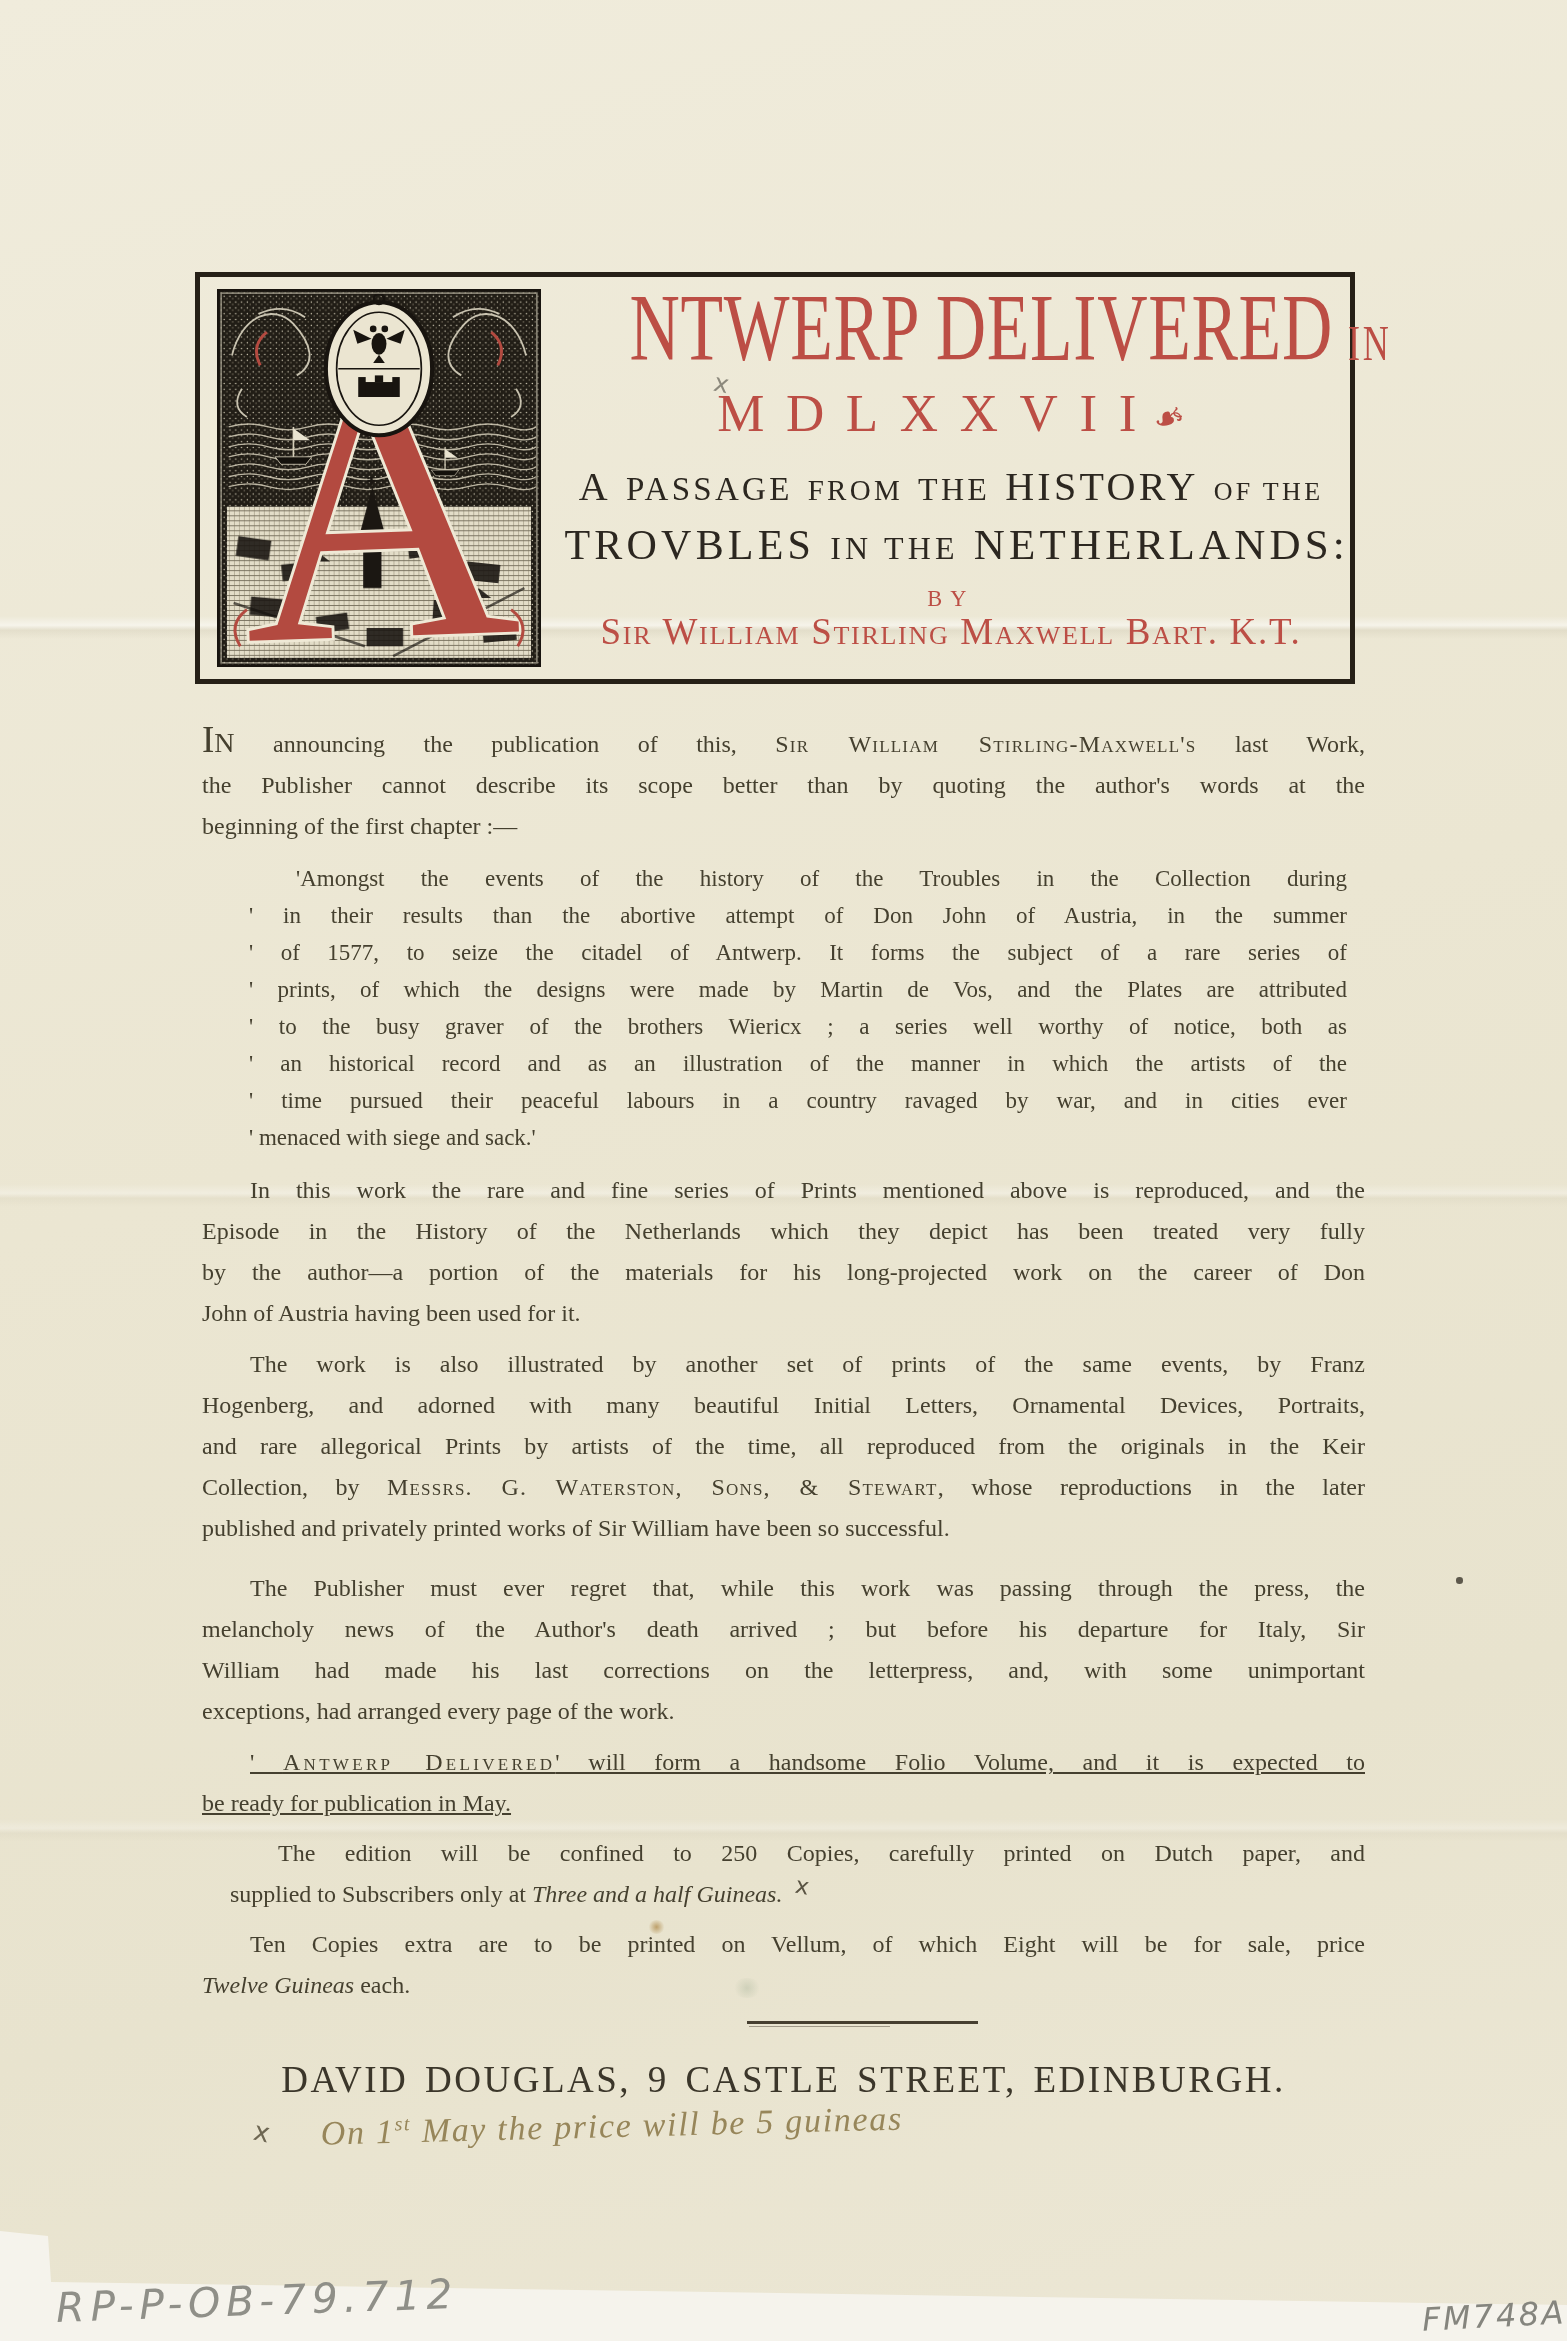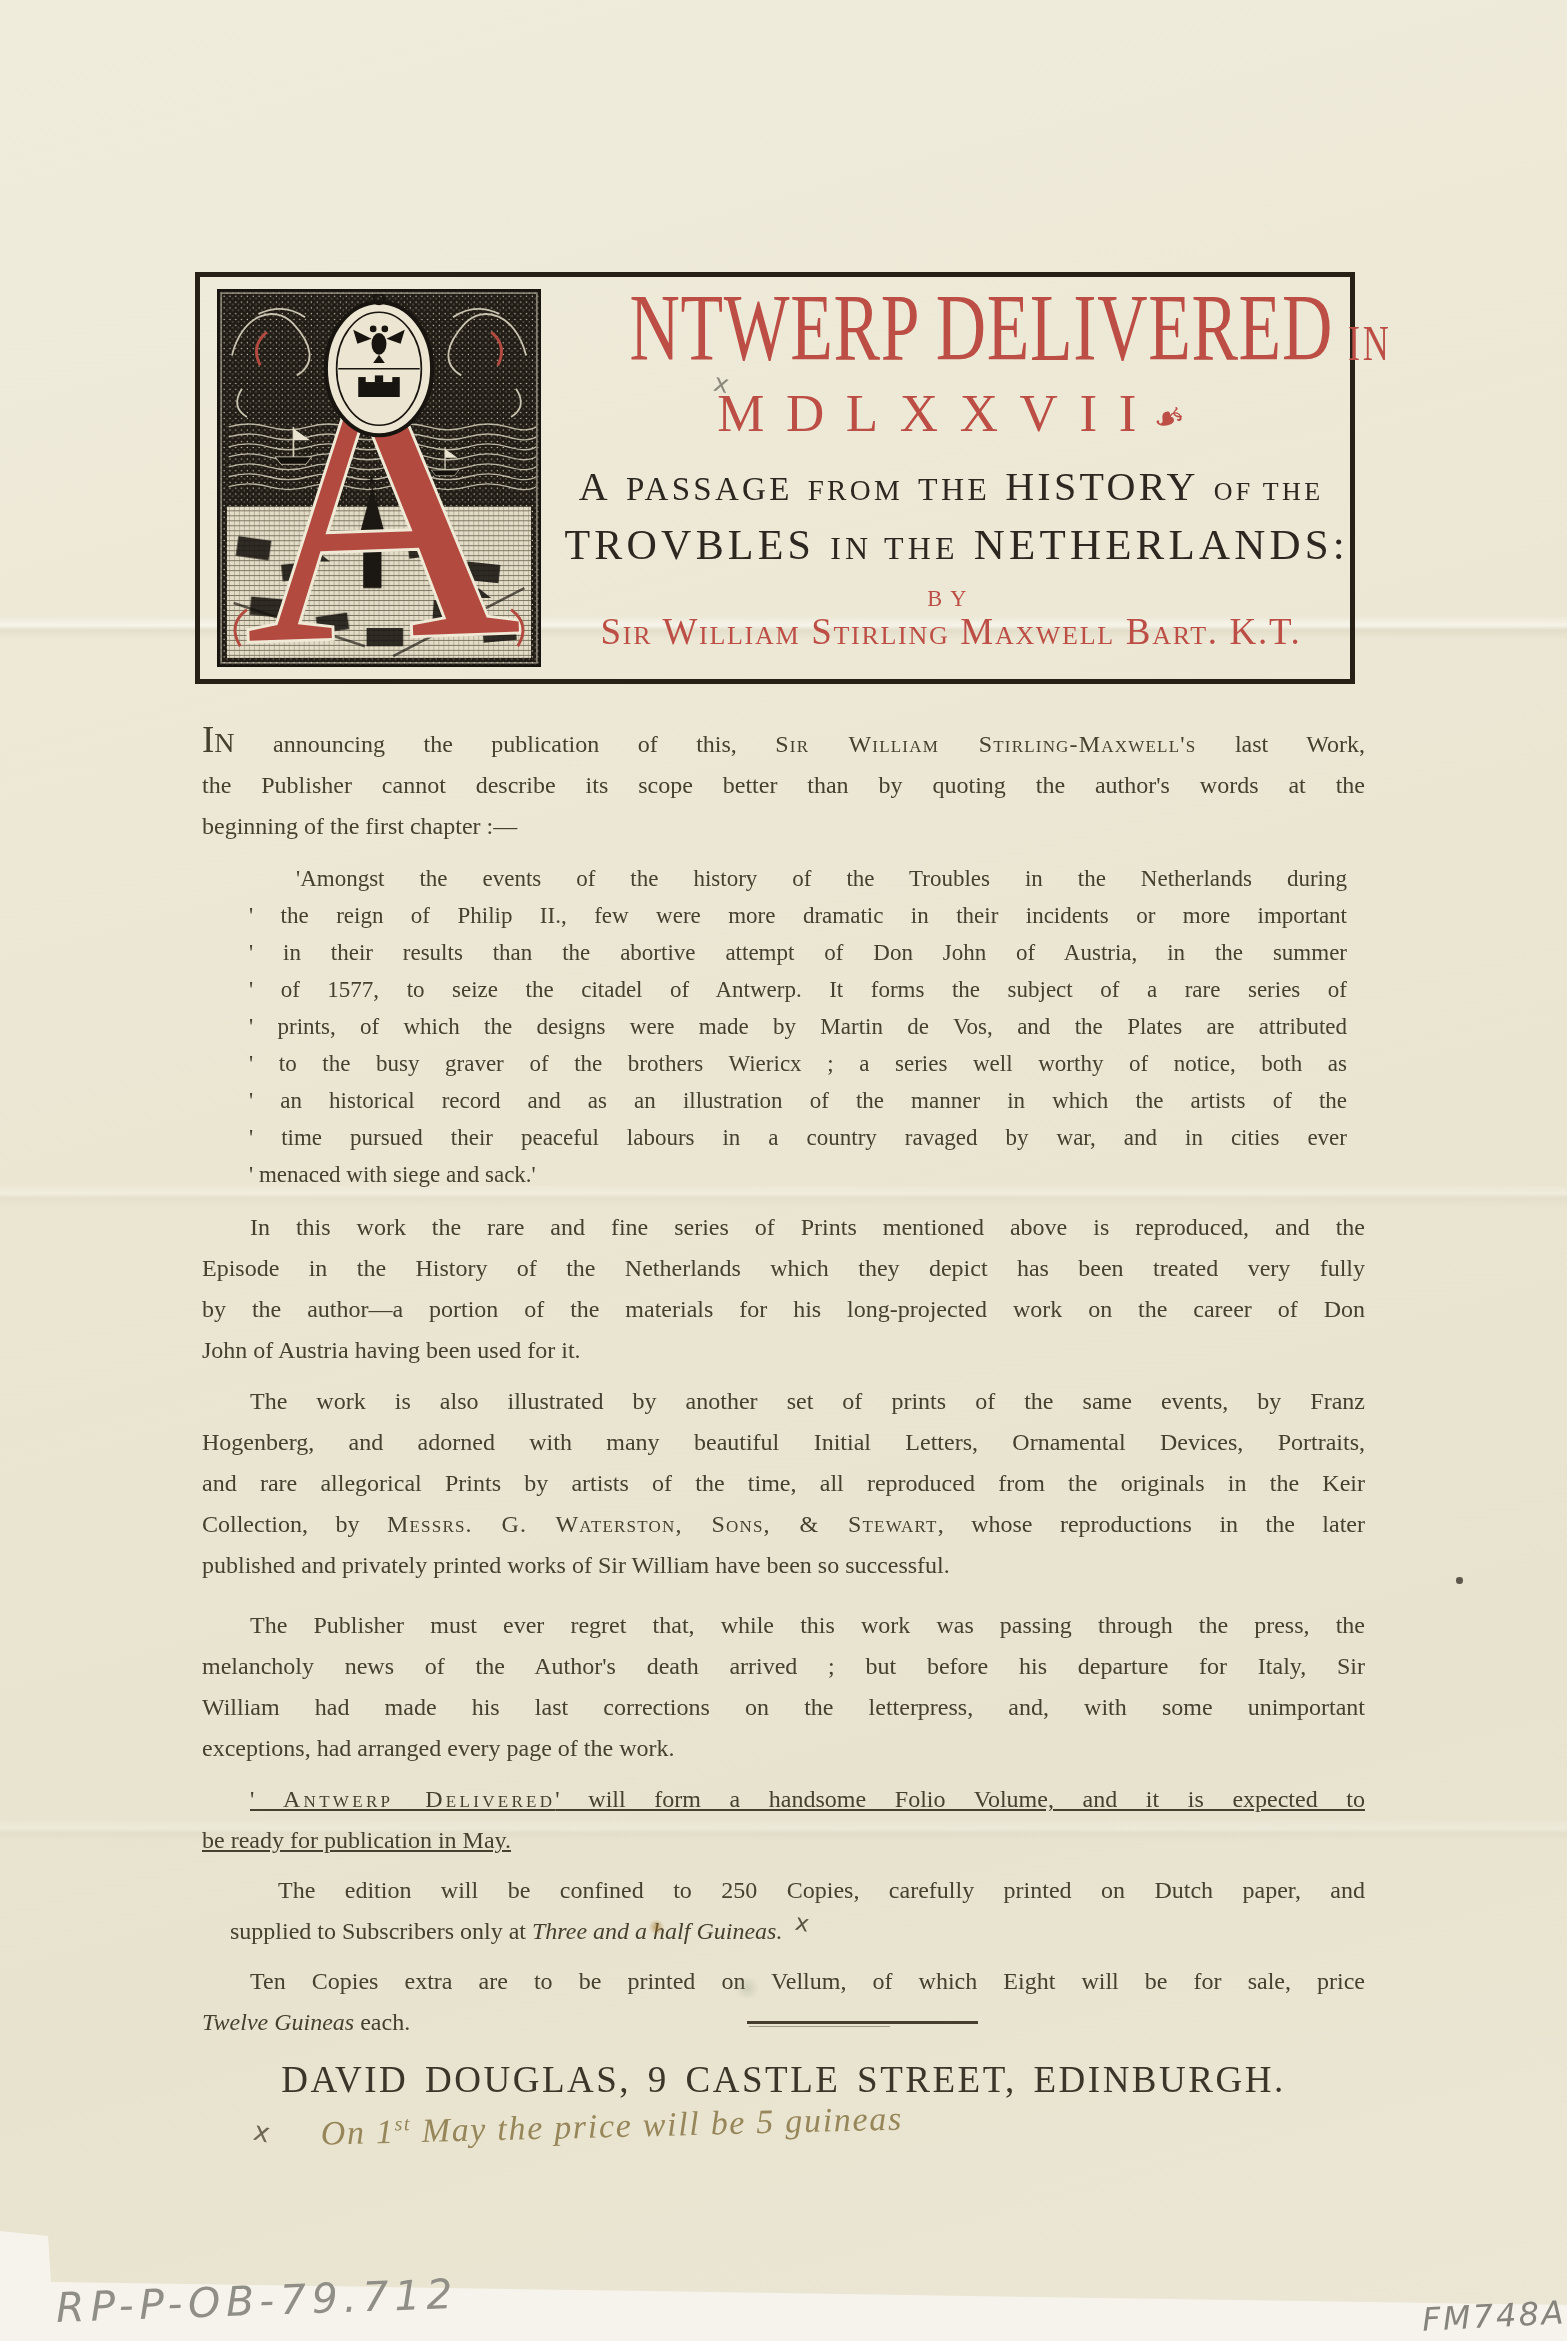--- a/index.html
+++ b/index.html
@@ -213,22 +213,21 @@
 
   <div id="bodycol">
 
     <div class="para" id="p1">
       <div class="bl jl"><span class="inl">I</span><span class="insc">N</span><span> announcing the publication of this, </span><span class="sc">Sir William Stirling-Maxwell's</span><span> last Work,</span></div>
       <div class="bl jl">the Publisher cannot describe its scope better than by quoting the author's words at the</div>
       <div class="bl">beginning of the first chapter :—</div>
     </div>
 
     <div class="quote" id="q">
-      <div class="bl jl qfirst">'Amongst the events of the history of the Troubles in the Netherlands during</div>
-      <div class="bl jl">' the reign of Philip II., few were more dramatic in their incidents or more important</div>
+      <div class="bl jl qfirst">'Amongst the events of the history of the Troubles in the Collection during</div>
       <div class="bl jl">' in their results than the abortive attempt of Don John of Austria, in the summer</div>
       <div class="bl jl">' of 1577, to seize the citadel of Antwerp.  It forms the subject of a rare series of</div>
       <div class="bl jl">' prints, of which the designs were made by Martin de Vos, and the Plates are attributed</div>
       <div class="bl jl">' to the busy graver of the brothers Wiericx ; a series well worthy of notice, both as</div>
       <div class="bl jl">' an historical record and as an illustration of the manner in which the artists of the</div>
       <div class="bl jl">' time pursued their peaceful labours in a country ravaged by war, and in cities ever</div>
       <div class="bl">' menaced with siege and sack.'</div>
     </div>
 
     <div class="para" id="p2">

